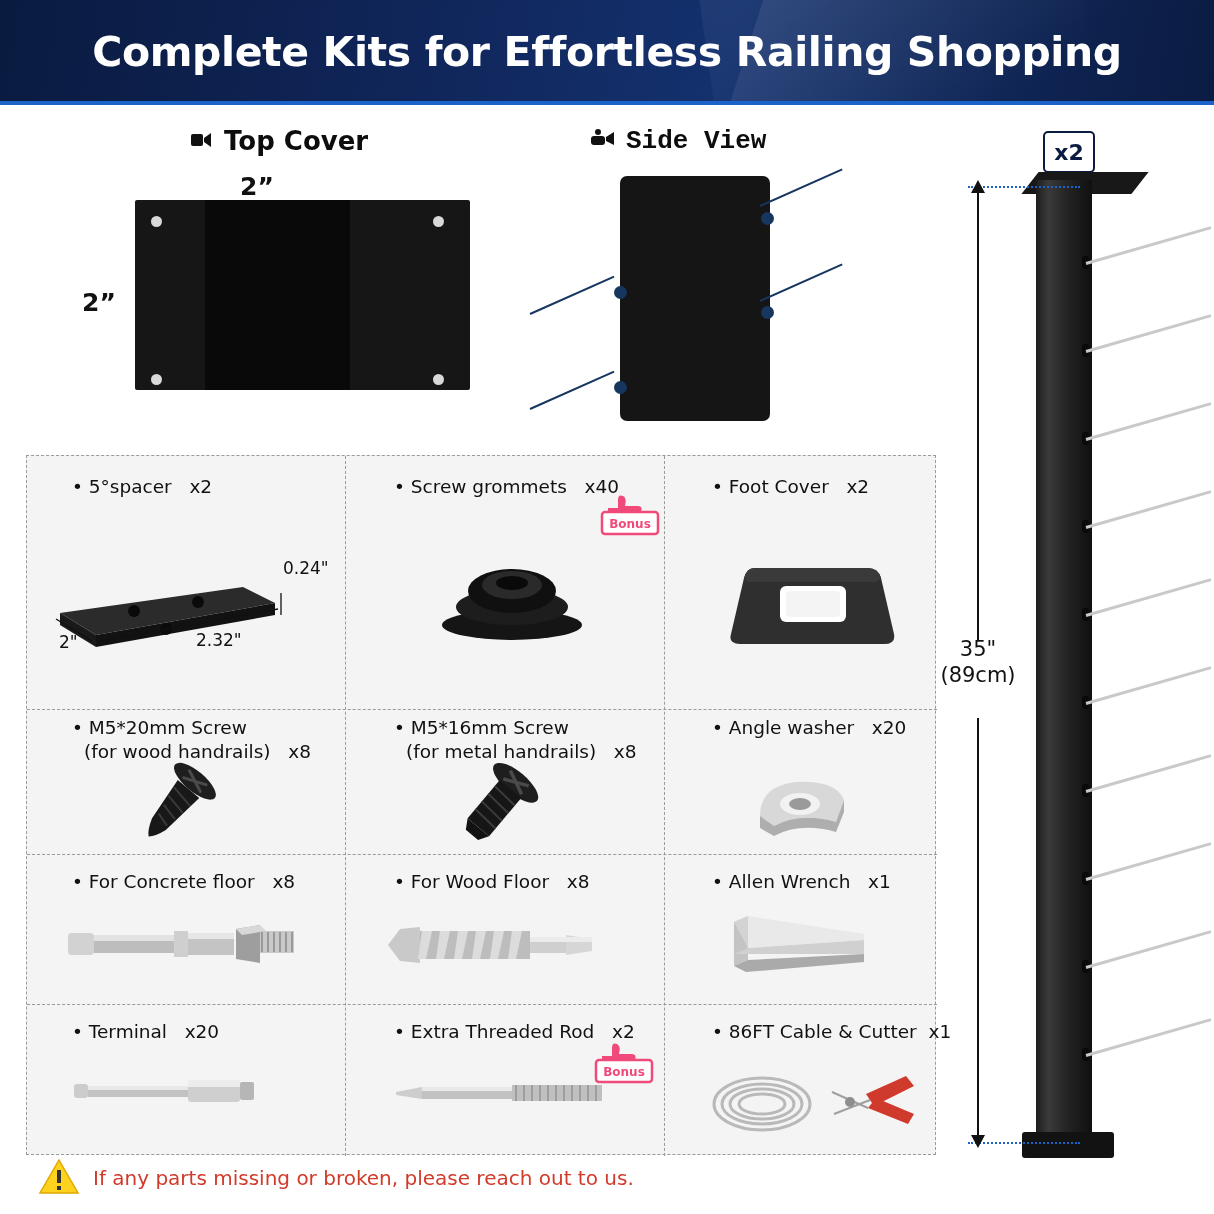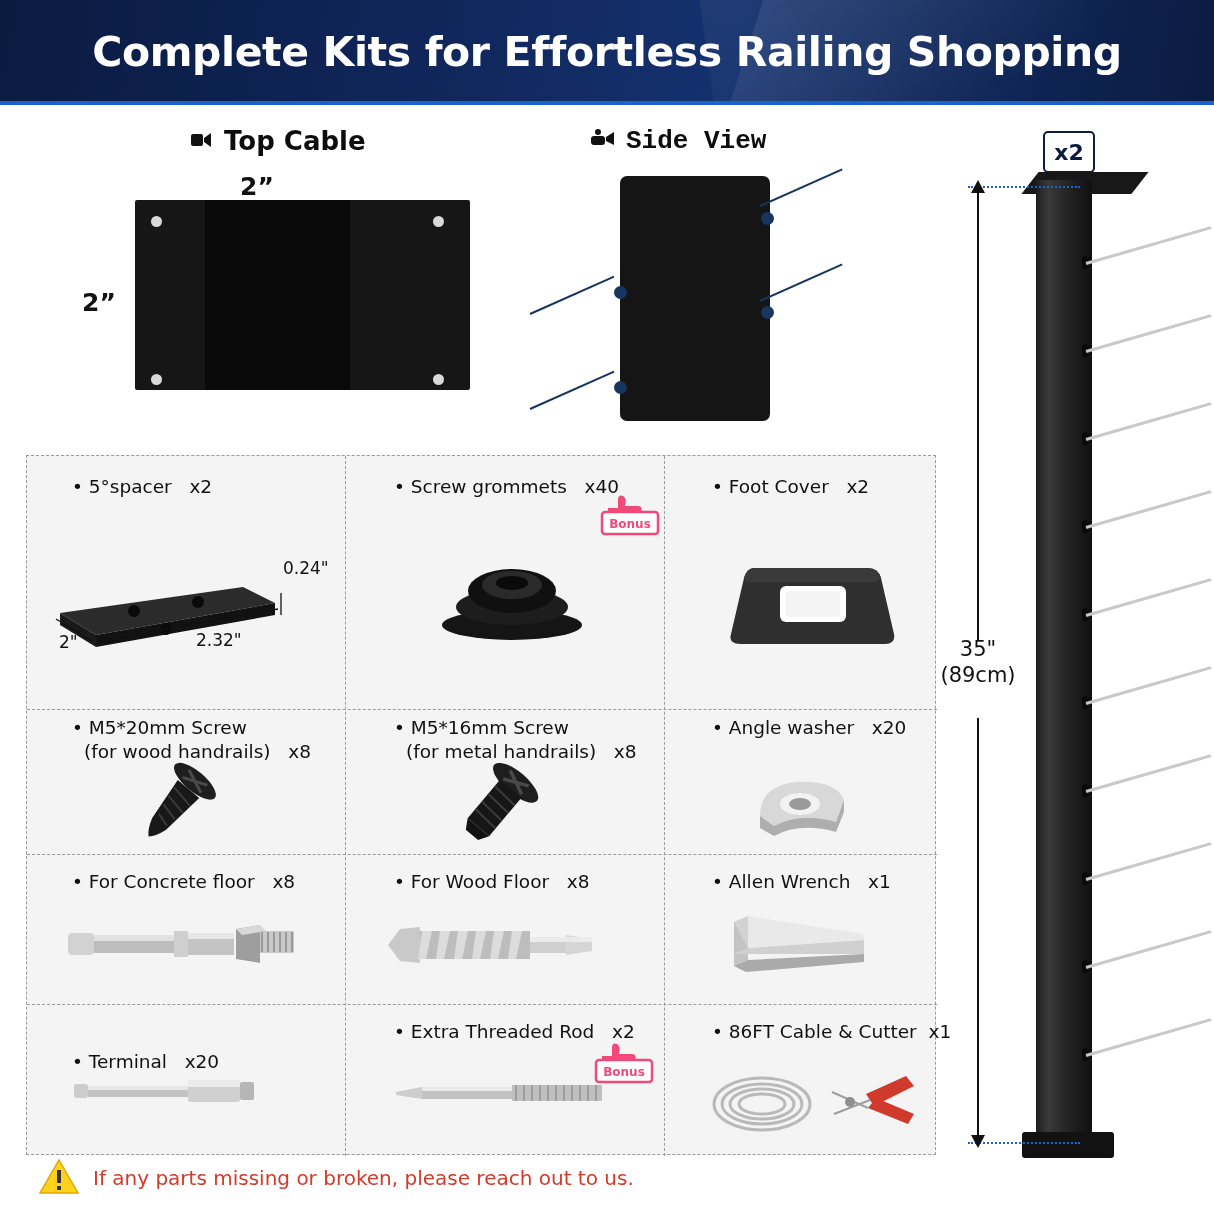--- a/index.html
+++ b/index.html
@@ -135,21 +135,21 @@
 </div>
 <div class="header-rule"></div>
 
 <div class="view-label" style="left:190px;top:126px;">
   <span class="cam-icon">
     <svg width="24" height="20" viewBox="0 0 24 20">
       <rect x="1" y="4" width="12" height="12" rx="2" fill="#111"></rect>
       <polygon points="14,8 21,3 21,17 14,12" fill="#111"></polygon>
     </svg>
   </span>
-  <span>Top Cable</span>
+  <span>Top Cover</span>
 </div>
 
 <div class="view-label" style="left:590px;top:126px;font-family:Liberation Mono, monospace;">
   <span class="cam-icon">
     <svg width="26" height="20" viewBox="0 0 26 20">
       <circle cx="8" cy="4" r="3" fill="#111"></circle>
       <rect x="1" y="8" width="14" height="9" rx="3" fill="#111"></rect>
       <polygon points="16,9 24,4 24,17 16,13" fill="#111"></polygon>
     </svg>
   </span>
@@ -359,21 +359,21 @@
     &nbsp;&nbsp;<span>x1</span>
   </div>
 </div>
 <svg class="art" style="left:718px;top:910px;" width="170" height="75">
   <path d="M16,12 L30,6 L30,50 L16,56 Z" fill="#c4c4c4"></path>
   <path d="M16,44 L30,38 L146,30 L146,44 Z" fill="#d0d0d0"></path>
   <path d="M16,56 L30,50 L146,44 L146,52 L28,62 Z" fill="#aaaaaa"></path>
   <path d="M16,12 L30,6 L146,24 L146,30 L30,38 Z" fill="#e0e0e0" opacity="0.55"></path>
 </svg>
 
-<div class="cell" style="left:44px;top:1050px;width:280px;">
+<div class="cell" style="left:44px;top:1020px;width:280px;">
   <div class="cell-title">
     <span class="bullet">•</span>
     <span>Terminal</span>
     &nbsp;&nbsp;<span>x20</span>
   </div>
 </div>
 <svg class="art" style="left:70px;top:1068px;" width="230" height="48">
   <rect x="4" y="16" width="14" height="14" rx="3" fill="#cccccc"></rect>
   <rect x="18" y="18" width="100" height="11" fill="#c2c2c2"></rect>
   <rect x="18" y="18" width="100" height="4" fill="#e8e8e8"></rect>

